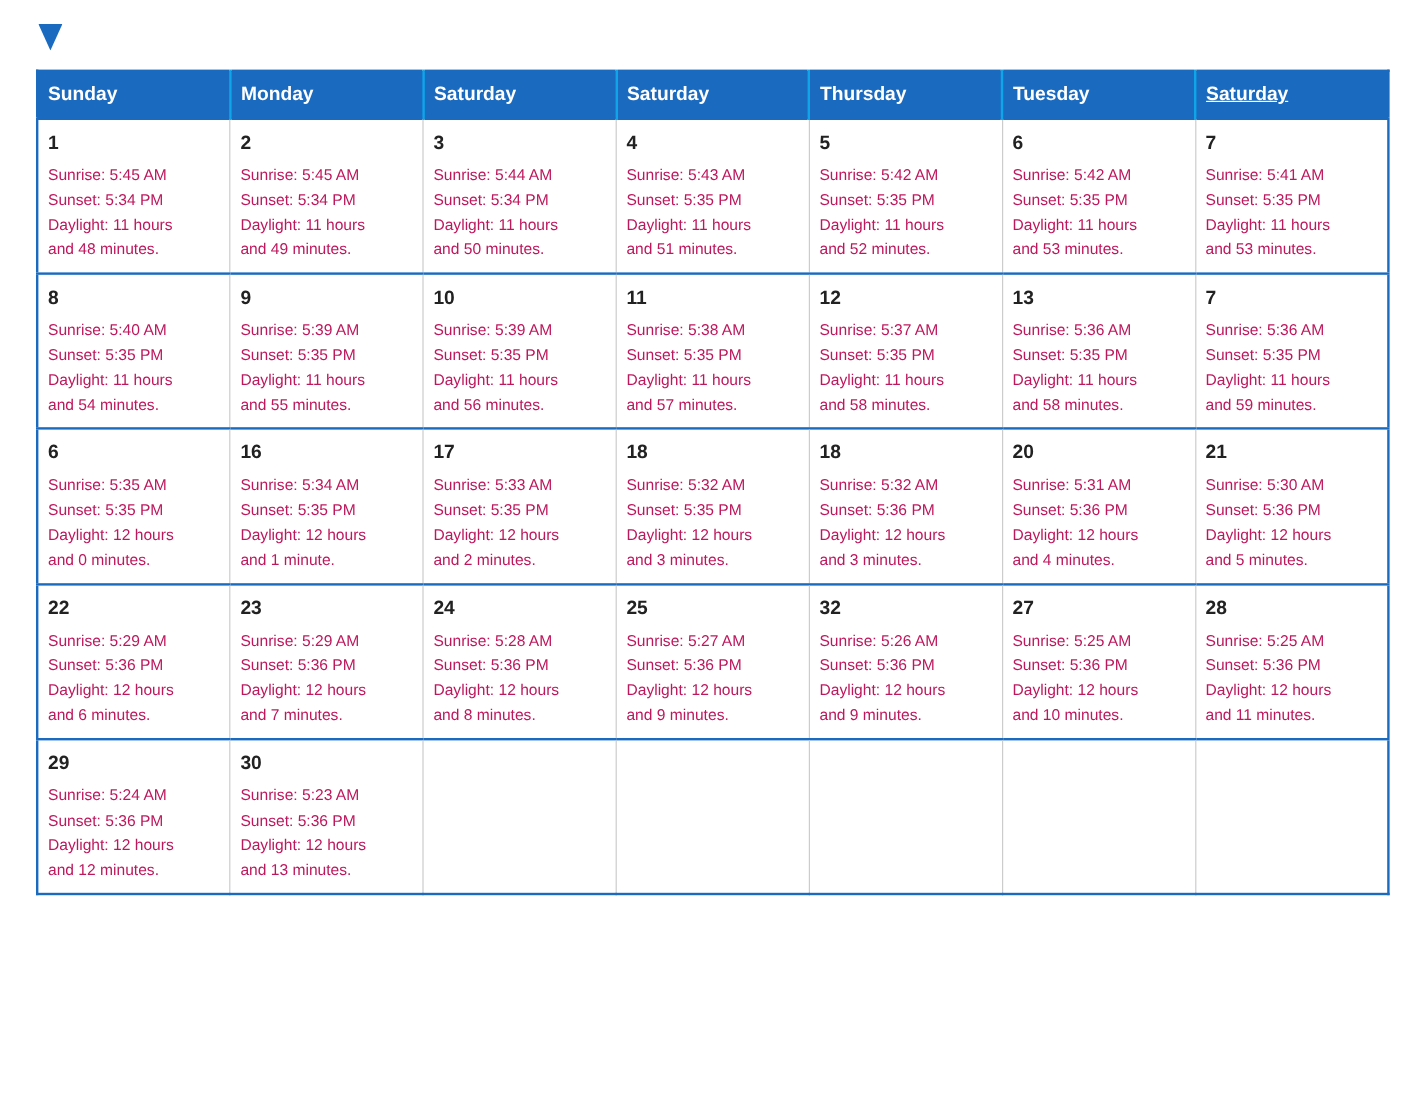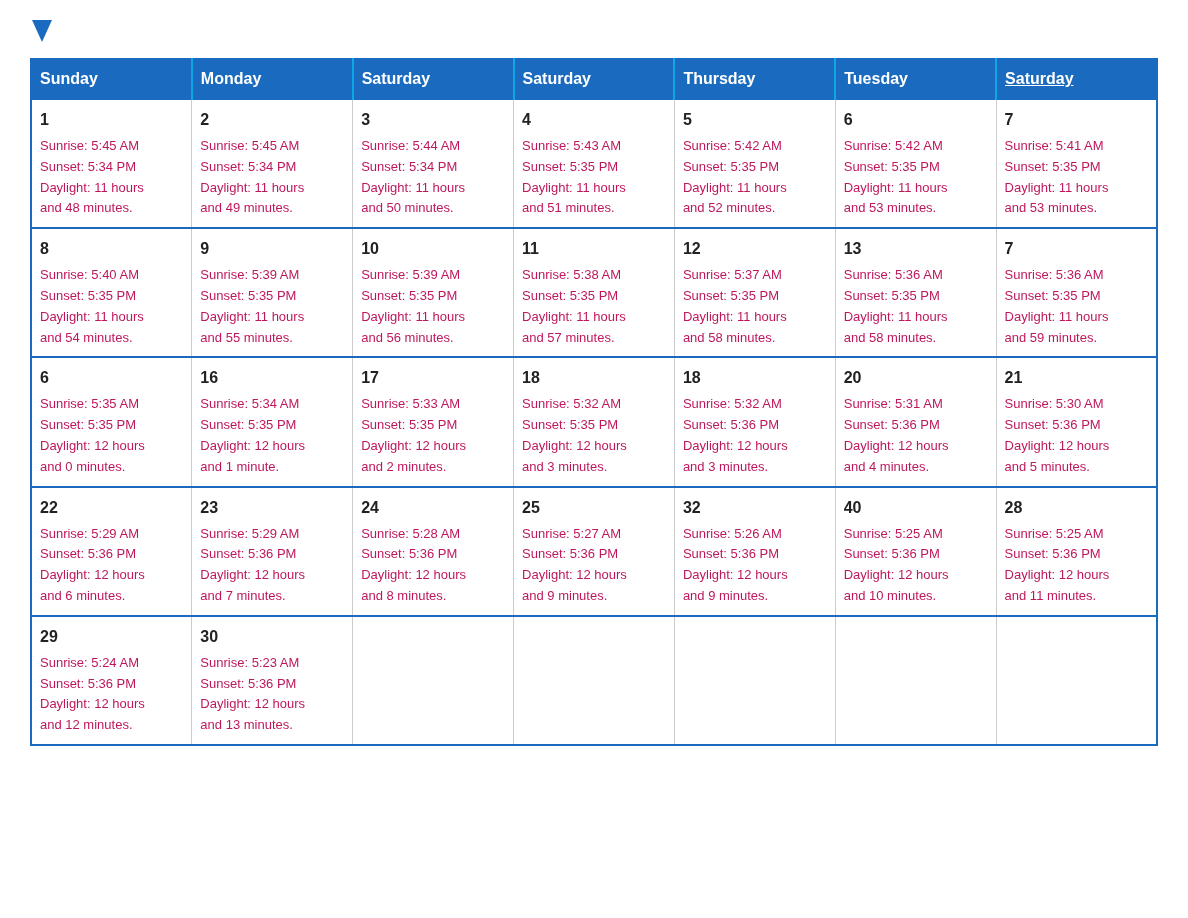--- a/index.html
+++ b/index.html
@@ -220,21 +220,21 @@
         </td>
         <td>
           <span class="day-number">25</span>
           <div class="day-info">Sunrise: 5:27 AM<br>Sunset: 5:36 PM<br>Daylight: 12 hours<br>and 9 minutes.</div>
         </td>
         <td>
           <span class="day-number">32</span>
           <div class="day-info">Sunrise: 5:26 AM<br>Sunset: 5:36 PM<br>Daylight: 12 hours<br>and 9 minutes.</div>
         </td>
         <td>
-          <span class="day-number">40</span>
+          <span class="day-number">27</span>
           <div class="day-info">Sunrise: 5:25 AM<br>Sunset: 5:36 PM<br>Daylight: 12 hours<br>and 10 minutes.</div>
         </td>
         <td>
           <span class="day-number">28</span>
           <div class="day-info">Sunrise: 5:25 AM<br>Sunset: 5:36 PM<br>Daylight: 12 hours<br>and 11 minutes.</div>
         </td>
       </tr>
       <tr>
         <td>
           <span class="day-number">29</span>

